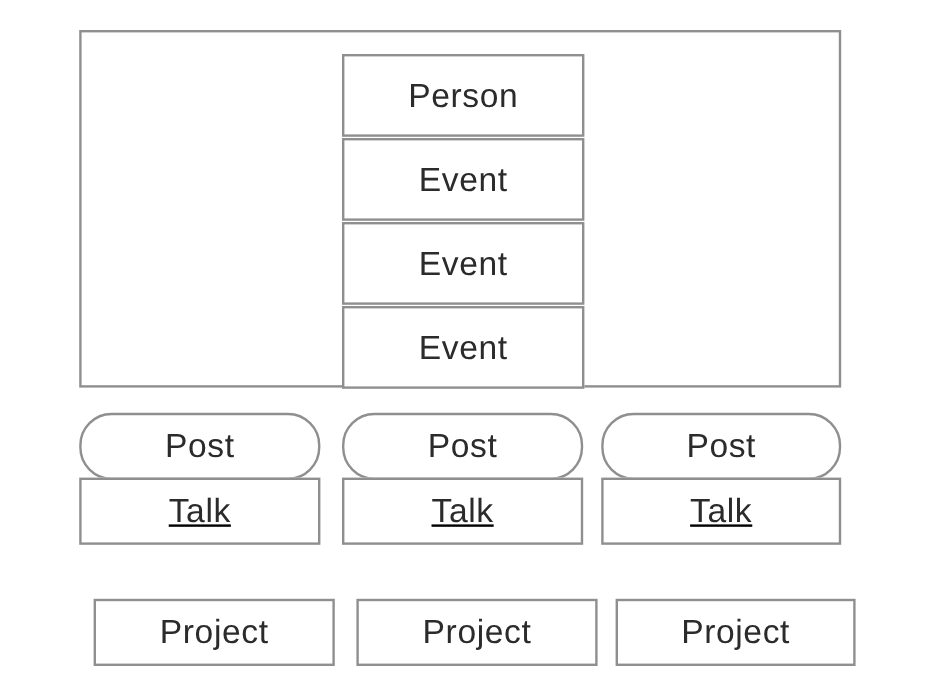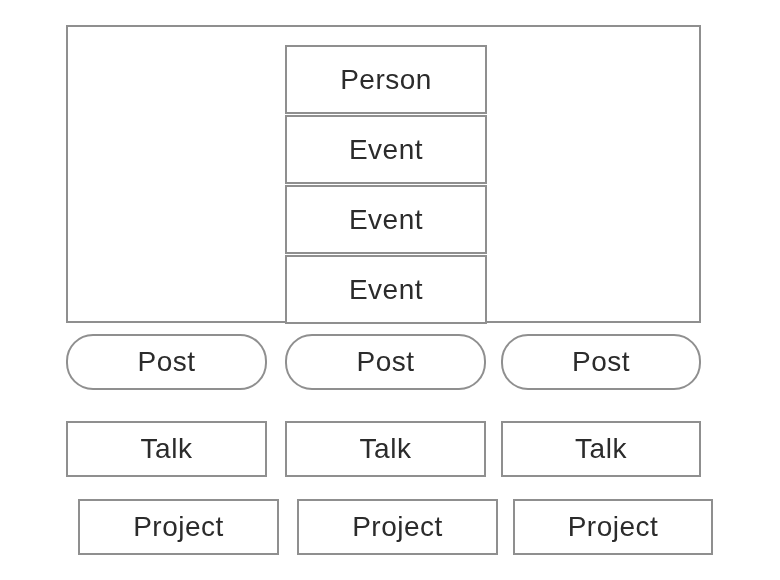--- a/index.html
+++ b/index.html
@@ -49,22 +49,22 @@
   }
   .stack.s0 { top: 18px; }
   .stack.s1 { top: 88px; }
   .stack.s2 { top: 158px; }
   .stack.s3 { top: 228px; }
   
   .cell { height: 56px; }
   .c0 { left: 66px;  width: 201px; }
   .c1 { left: 285px; width: 201px; }
   .c2 { left: 501px; width: 200px; }
-  .r0 { top: 334px; border-radius: 27px; }
-  .r1 { top: 421px; }
+  .r0 { top: 344px; border-radius: 27px; }
+  .r1 { top: 398px; text-decoration: underline; }
   .r2 { top: 499px; margin-left: 12px; }
 </style>
 </head>
 <body>
 
 <div class="canvas">
 
   <div class="box outer">
 
     <div class="box stack s0">

